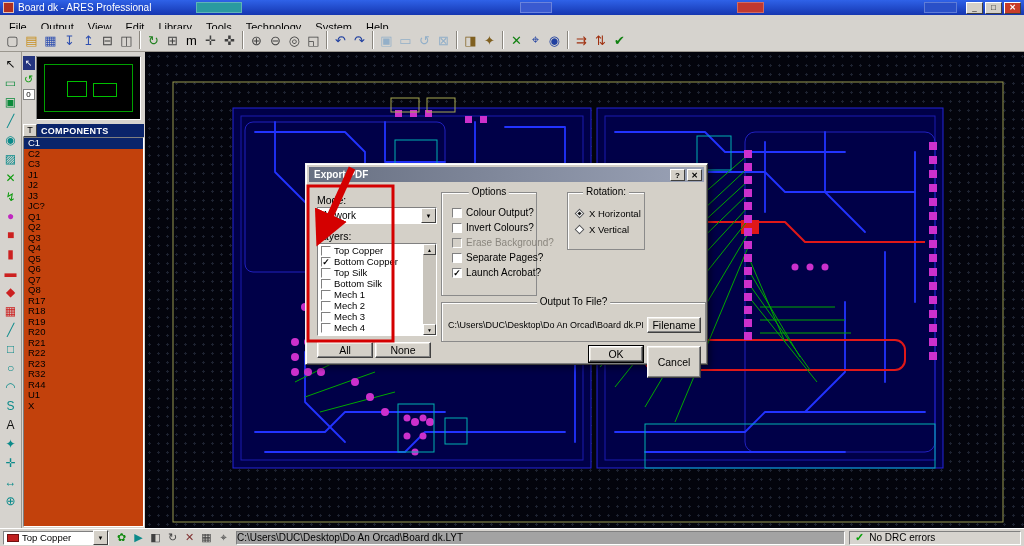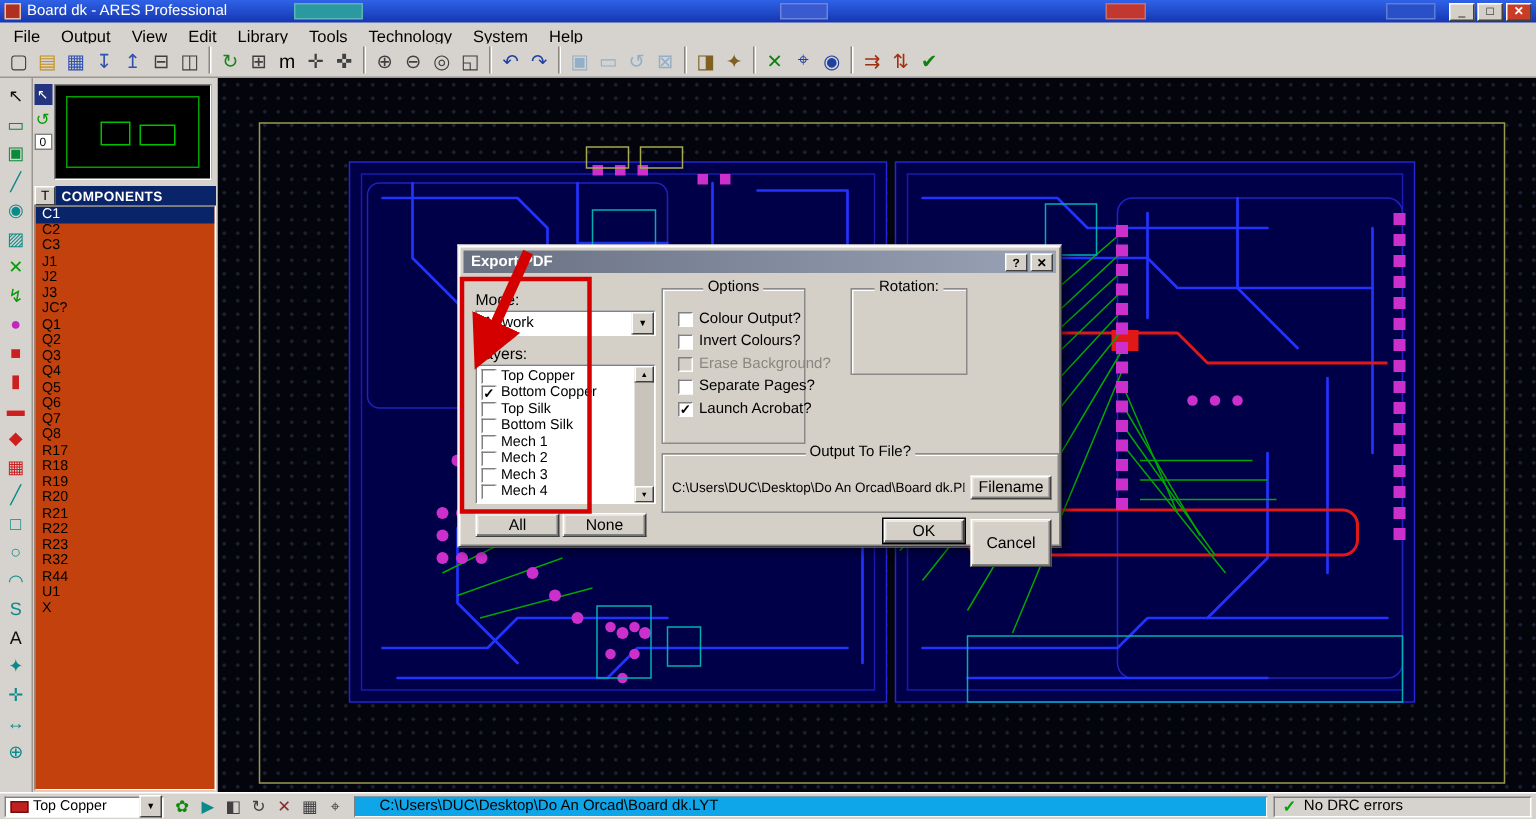--- a/index.html
+++ b/index.html
@@ -12,21 +12,21 @@
     padding:0 3px;color:#fff;z-index:70}
   .app-icon{width:11px;height:11px;background:#b03020;border:1px solid #e8c0b0;margin-right:4px;flex:none}
   .title-text{font-size:10px;font-weight:normal;white-space:nowrap}
   .frag{position:absolute;top:2px;height:11px;border:1px solid rgba(255,255,255,.25)}
   .win-btns{margin-left:auto;display:flex;gap:2px}
   .win-btn{width:17px;height:12px;background:#d4d0c8;border:1px solid;border-color:#fff #404040 #404040 #fff;
     color:#000;font-size:8px;line-height:10px;text-align:center}
   .win-btn.close{background:#c83c28;color:#fff;font-weight:bold}
 
   .menubar{position:absolute;left:0;top:15px;width:1024px;height:25px;background:#d6d3ce;
-    display:flex;align-items:center;padding-left:2px;border-bottom:5px solid #ec4899;z-index:69}
+    display:flex;align-items:center;padding-left:2px;border-bottom:1px solid #ec4899;z-index:69}
   .menu-item{padding:0 7px;font-size:11px}
 
   .toolbar{position:absolute;left:0;top:29px;width:1024px;height:23px;background:#d6d3ce;
     display:flex;align-items:center;padding-left:3px;border-bottom:1px solid #9a968e;z-index:69}
   .tb-icon{width:19px;height:19px;display:flex;align-items:center;justify-content:center;
     font-size:13px;border:1px solid transparent}
   .tb-icon.dis{opacity:.9}
   .tb-sep{width:2px;height:18px;border-left:1px solid #8a867e;border-right:1px solid #fff;margin:0 3px}
 
   
@@ -108,21 +108,21 @@
   
   .statusbar{position:absolute;left:0;bottom:0;width:1024px;height:18px;background:#d6d3ce;
     border-top:1px solid #fff;display:flex;align-items:center;gap:4px;padding:0 3px;z-index:80}
   .layer-combo{display:flex;align-items:center;width:106px;height:14px;background:#fff;
     border:1px solid;border-color:#808080 #fff #fff #808080;flex:none}
   .swatch{width:12px;height:8px;background:#c02020;border:1px solid #701010;margin:0 3px;flex:none}
   .layer-val{flex:1;font-size:9.5px;white-space:nowrap;overflow:hidden}
   .st-icons{display:flex;align-items:center}
   .st-icon{width:17px;height:15px;display:flex;align-items:center;justify-content:center;font-size:11px}
   .path-field{flex:1;height:14px;border:1px solid;border-color:#808080 #fff #fff #808080;
-    font-size:10px;line-height:12px;padding-left:16px;white-space:nowrap;overflow:hidden;background:#0ea5e9}
+    font-size:10px;line-height:12px;padding-left:0;white-space:nowrap;overflow:hidden;background:#a3a3a3}
   .drc-field{width:172px;height:14px;border:1px solid;border-color:#808080 #fff #fff #808080;
     display:flex;align-items:center;gap:5px;padding-left:5px;flex:none;background:#d6d3ce}
   .drc-check{color:#0aa00a;font-weight:bold;font-size:11px}
   .drc-text{font-size:10px}
 </style>
 </head>
 <body>
 
 <div class="titlebar">
   <span class="app-icon"></span>
@@ -471,20 +471,30 @@
           </div>
           <div class="orow">
             <span class="cb">✓</span>
             <span class="olbl">Launch Acrobat?</span>
           </div>
         </div>
     </div>
 
     <div class="grp" style="left:258px;top:10px;width:78px;height:58px">
       <span class="grp-legend">Rotation:</span>
+      <div class="rows" id="rotation-rows">
+          <div class="rrow">
+            <span class="diamond sel"></span>
+            <span class="rlbl">X Horizontal</span>
+          </div>
+          <div class="rrow">
+            <span class="diamond"></span>
+            <span class="rlbl">X Vertical</span>
+          </div>
+        </div>
     </div>
 
 
     <div class="grp" style="left:132px;top:120px;width:265px;height:40px">
       <span class="grp-legend">Output To File?</span>
       <span class="out-path">C:\Users\DUC\Desktop\Do An Orcad\Board dk.PDF</span>
       <span class="btn95" style="right:4px;top:14px;width:54px;height:16px;left:auto">Filename</span>
     </div>
 
     <span class="btn95 default" style="left:280px;top:164px;width:54px;height:16px">OK</span>

